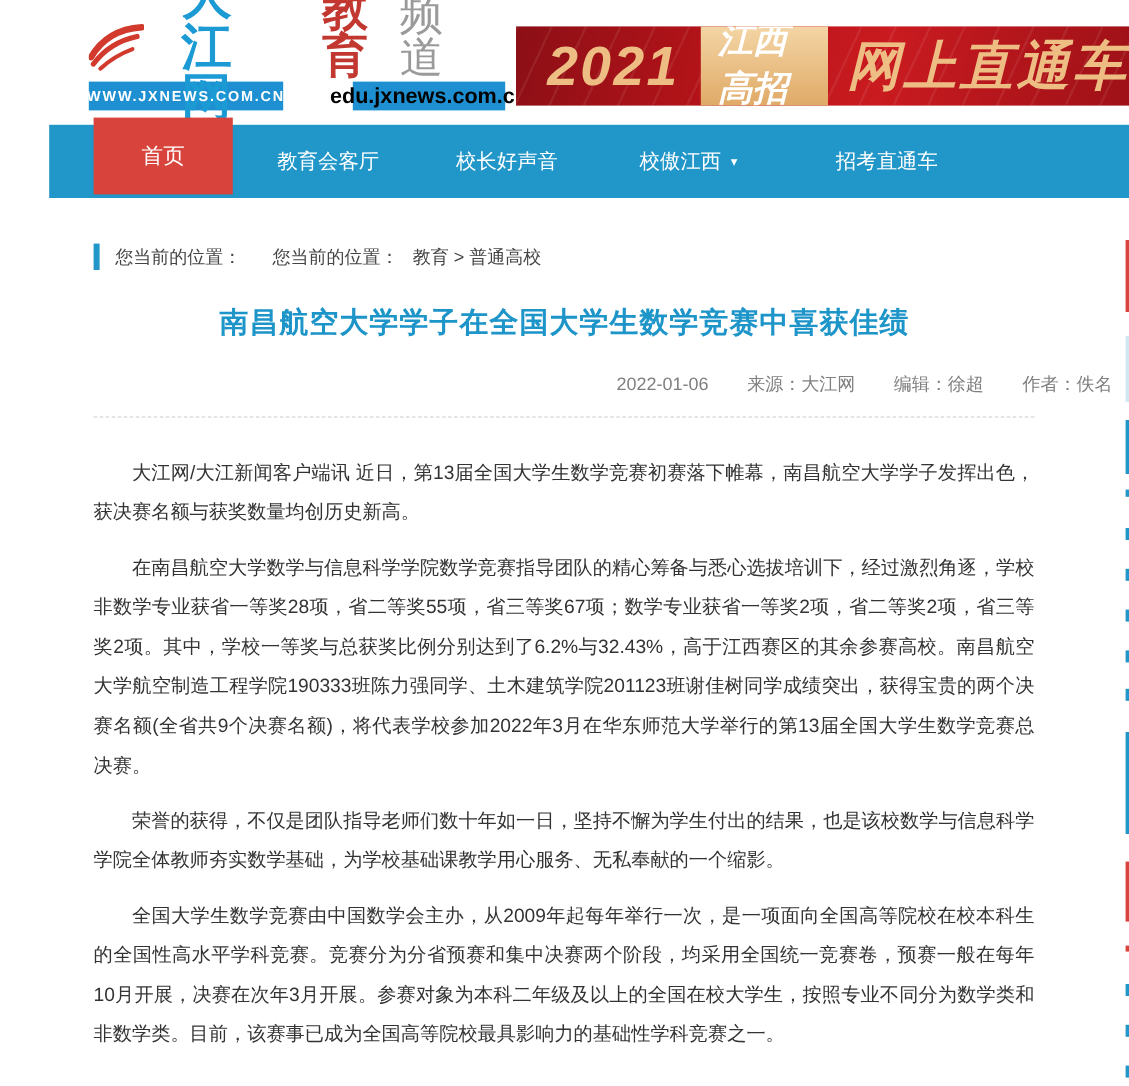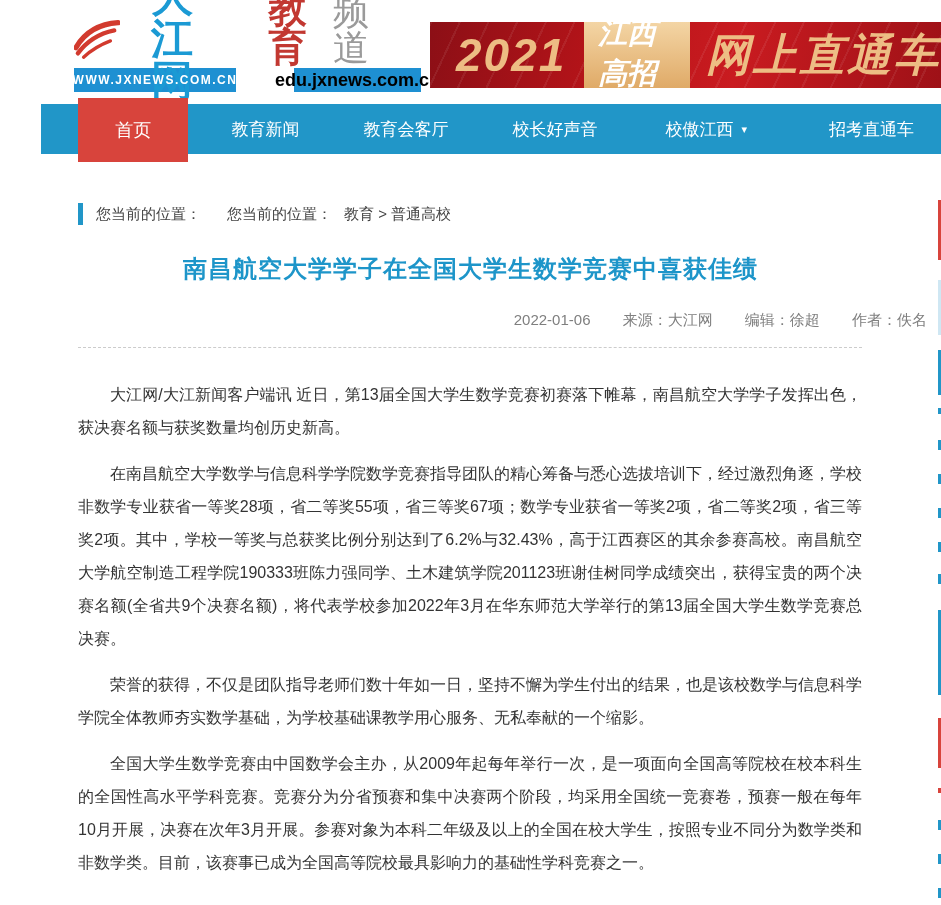--- a/index.html
+++ b/index.html
@@ -27,21 +27,21 @@
   .banner:before{content:"";position:absolute;inset:0;
     background:repeating-linear-gradient(115deg,rgba(255,255,255,0.07) 0 2px,transparent 2px 26px);}
   .banner-year{margin-left:26px;font-size:46px;font-weight:bold;font-style:italic;
     color:#edbd84;letter-spacing:2px;position:relative;}
   .banner-badge{margin-left:18px;position:relative;font-style:italic;
     background:linear-gradient(180deg,#f7ddb0 0%,#dca25c 100%);
     color:#fff;font-size:29px;font-weight:bold;border-radius:9px;padding:4px 14px 6px;}
   .banner-title{margin-left:16px;position:relative;font-size:44px;font-weight:bold;font-style:italic;
     color:#edbd84;letter-spacing:3px;white-space:nowrap;}
   
-  .nav{position:absolute;left:41px;top:104px;width:900px;height:50px;background:#2196c8;
+  .nav{position:absolute;left:41px;top:104px;width:900px;height:61px;background:#2196c8;
     display:flex;align-items:stretch;color:#fff;white-space:nowrap;}
   .nav-item{display:flex;align-items:center;padding:0 27px;font-size:17px;cursor:pointer;}
   .nav-home{margin-left:37px;margin-top:-6px;height:64px;width:116px;background:#d8443c;
     display:flex;align-items:center;justify-content:center;font-size:18px;cursor:pointer;}
   .chev{font-size:11px;margin-left:8px;}
   
   .breadcrumb{position:absolute;left:78px;top:201px;height:26px;display:flex;align-items:center;
     font-size:15px;color:#444;}
   .crumb-bar{width:5px;height:22px;background:#2196c8;margin-right:13px;}
   .crumb-l2{margin-left:26px;}
@@ -96,21 +96,20 @@
 
   <div class="banner">
     <span class="banner-year">2021</span>
     <span class="banner-badge">江西高招</span>
     <span class="banner-title">网上直通车</span>
   </div>
 </div>
 
 <div class="nav">
   <div class="nav-home">首页</div>
-  <div class="nav-item" style="margin-left:16px;">教育新闻</div>
   <div class="nav-item" style="margin-left:10px;">教育会客厅</div>
   <div class="nav-item" style="margin-left:10px;">校长好声音</div>
   <div class="nav-item" style="margin-left:14px;">
     <span>校傲江西</span>
     <span class="chev">▾</span>
   </div>
   <div class="nav-item" style="margin-left:28px;">招考直通车</div>
 </div>
 
 <div class="breadcrumb">

